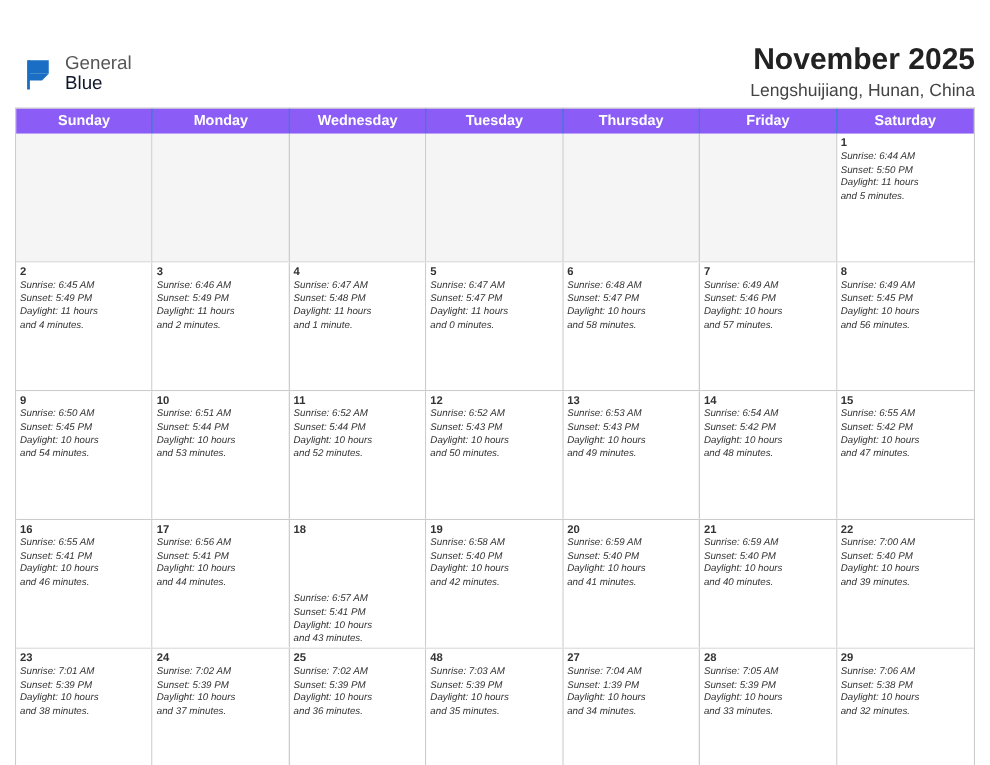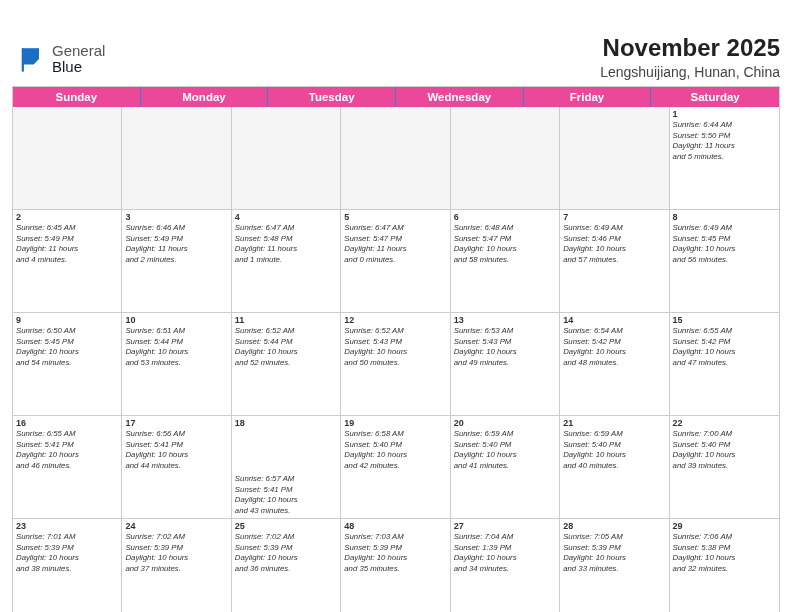--- a/index.html
+++ b/index.html
@@ -55,22 +55,22 @@
       margin-top: 2px;
     }
     .calendar {
       flex: 1;
       display: flex;
       flex-direction: column;
       border: 1px solid #ccc;
     }
     .day-headers {
       display: grid;
-      grid-template-columns: repeat(6, 1fr);
-      background: #ec4899;
+      grid-template-columns: repeat(7, 1fr);
+      background: #8b5cf6;
     }
     .day-header {
       color: #fff;
       font-size: 11.5px;
       font-weight: bold;
       text-align: center;
       padding: 4px 2px;
       border-right: 1px solid #3580cc;
     }
     .day-header:last-child { border-right: none; }
@@ -129,22 +129,23 @@
     <div class="title-block">
       <div class="month-year">November 2025</div>
       <div class="location">Lengshuijiang, Hunan, China</div>
     </div>
   </div>
 
   <div class="calendar">
     <div class="day-headers">
       <div class="day-header">Sunday</div>
       <div class="day-header">Monday</div>
+      <div class="day-header">Wednesday</div>
       <div class="day-header">Tuesday</div>
-      <div class="day-header">Wednesday</div>
+      <div class="day-header">Thursday</div>
       <div class="day-header">Friday</div>
       <div class="day-header">Saturday</div>
     </div>
     <div class="calendar-grid" id="cal-grid">
     <div class="week-row">
           <div class="day-cell empty"></div>
           <div class="day-cell empty"></div>
           <div class="day-cell empty"></div>
           <div class="day-cell empty"></div>
           <div class="day-cell empty"></div>

